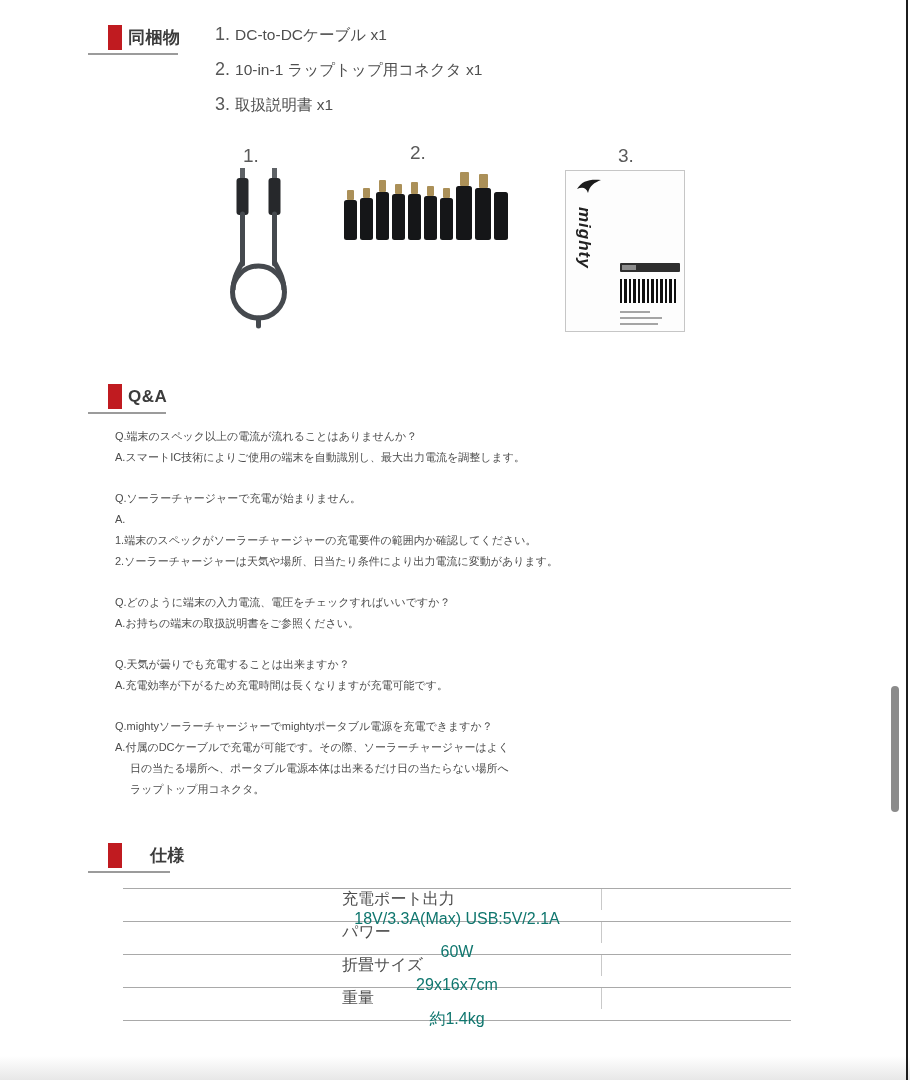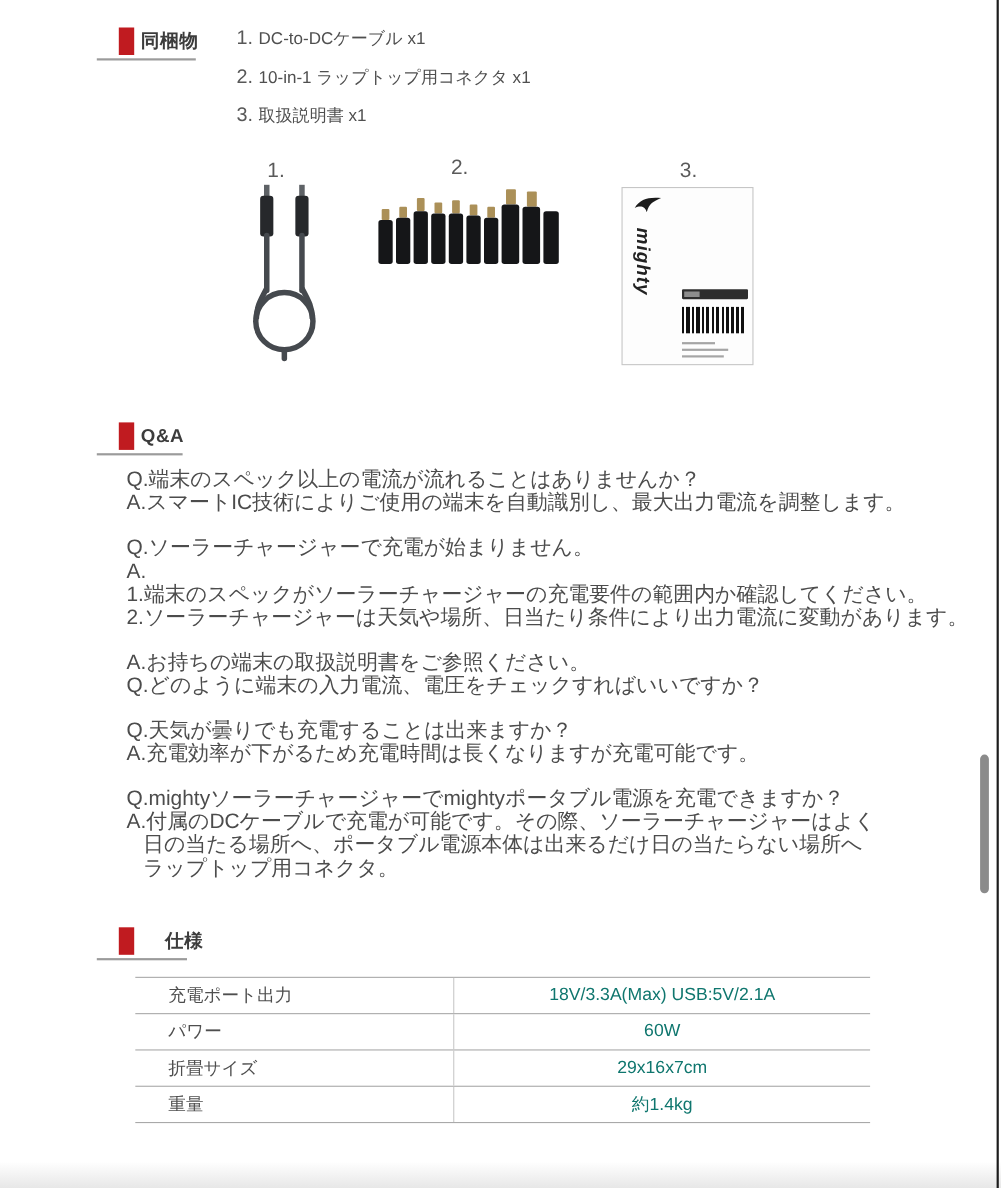--- a/index.html
+++ b/index.html
@@ -47,29 +47,29 @@
     letter-spacing:1px; color:#222; }
   .manual-bar { position:absolute; left:54px; top:92px; width:60px; height:9px;
     background:#2e2e2e; border-radius:1px; }
   .manual-bar .tag { position:absolute; left:2px; top:2px; width:14px; height:5px; background:#8d8d8d; }
   .manual-barcode { position:absolute; left:54px; top:108px; width:57px; height:24px;
     background:repeating-linear-gradient(90deg,#101010 0 2px,#fdfdfd 2px 4px,#101010 4px 7px,#fdfdfd 7px 9px); }
   .manual-line { position:absolute; left:54px; height:2px; background:#a5a5a5; }
 
   
   .qa-wrap { position:absolute; left:115px; top:426px; width:710px;
-    font-size:19px; line-height:21px; color:#4c4c4c; }
+    font-size:11px; line-height:21px; color:#4c4c4c; }
   .qa-block { margin-bottom:20px; }
   .qa-line { white-space:nowrap; }
   .qa-line.indent { padding-left:15px; }
 
   
   .spec-table { position:absolute; left:123px; top:888px; width:668px;
     border-top:1.5px solid #a9a9a9; }
-  .spec-row { display:flex; height:33px; border-bottom:1.5px solid #a9a9a9; align-items:center; }
+  .spec-row { display:flex; height:33px; border-bottom:1.5px solid #a9a9a9; align-items:center;flex-direction:column; }
   .spec-label { width:290px; padding-left:30px; font-size:16px; color:#4e4e4e;
     border-right:1px solid #c9c9c9; height:100%; display:flex; align-items:center; }
   .spec-value { flex:1; text-align:center; font-size:16px; color:#0f766e; }
 
   .bottom-fade { position:absolute; left:0; bottom:0; width:100%; height:24px;
     background:linear-gradient(#ffffff, #e7e7e7); }
 </style>
 </head>
 <body>
 
@@ -179,22 +179,22 @@
       <div class="qa-line">Q.端末のスペック以上の電流が流れることはありませんか？</div>
       <div class="qa-line">A.スマートIC技術によりご使用の端末を自動識別し、最大出力電流を調整します。</div>
     </div>
     <div class="qa-block">
       <div class="qa-line">Q.ソーラーチャージャーで充電が始まりません。</div>
       <div class="qa-line">A.</div>
       <div class="qa-line">1.端末のスペックがソーラーチャージャーの充電要件の範囲内か確認してください。</div>
       <div class="qa-line">2.ソーラーチャージャーは天気や場所、日当たり条件により出力電流に変動があります。</div>
     </div>
     <div class="qa-block">
+      <div class="qa-line">Q.どのように端末の入力電流、電圧をチェックすればいいですか？</div>
       <div class="qa-line">A.お持ちの端末の取扱説明書をご参照ください。</div>
-      <div class="qa-line">Q.どのように端末の入力電流、電圧をチェックすればいいですか？</div>
     </div>
     <div class="qa-block">
       <div class="qa-line">Q.天気が曇りでも充電することは出来ますか？</div>
       <div class="qa-line">A.充電効率が下がるため充電時間は長くなりますが充電可能です。</div>
     </div>
     <div class="qa-block">
       <div class="qa-line">Q.mightyソーラーチャージャーでmightyポータブル電源を充電できますか？</div>
       <div class="qa-line">A.付属のDCケーブルで充電が可能です。その際、ソーラーチャージャーはよく</div>
       <div class="qa-line indent">日の当たる場所へ、ポータブル電源本体は出来るだけ日の当たらない場所へ</div>
       <div class="qa-line indent">ラップトップ用コネクタ。</div>

